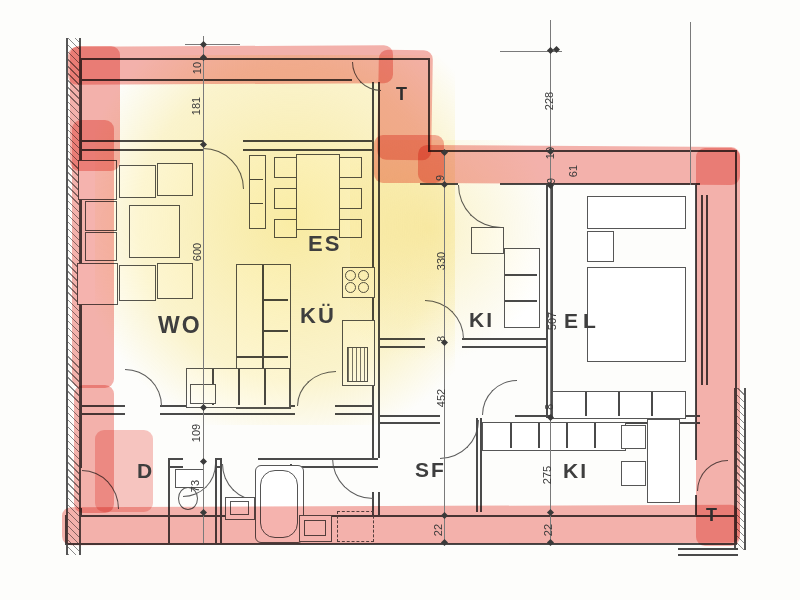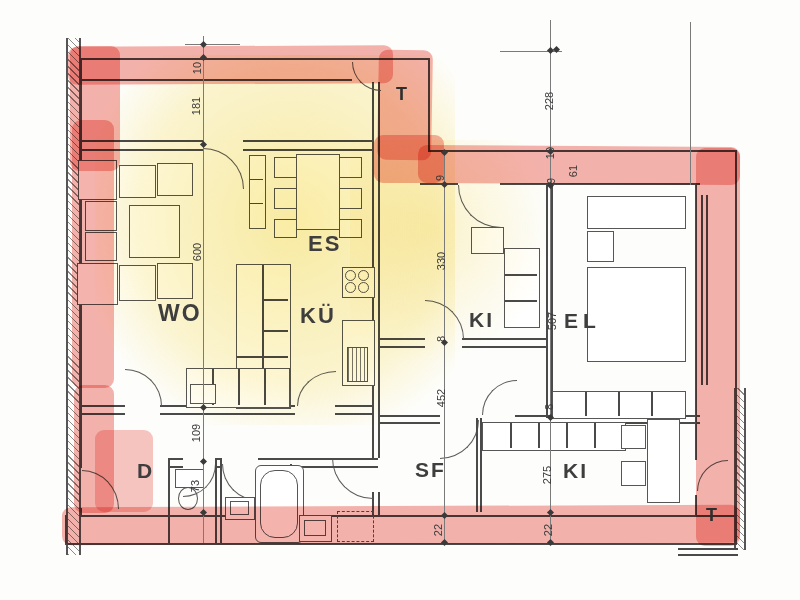--- a/index.html
+++ b/index.html
@@ -218,21 +218,21 @@
 
   <div class="dtext" style="left:549px;top:101px;">228</div>
   <div class="dtext" style="left:550px;top:153px;">10</div>
   <div class="dtext" style="left:551px;top:181px;">9</div>
   <div class="dtext" style="left:573px;top:171px;">61</div>
   <div class="dtext" style="left:552px;top:321px;">507</div>
   <div class="dtext" style="left:549px;top:407px;">8</div>
   <div class="dtext" style="left:547px;top:475px;">275</div>
   <div class="dtext" style="left:548px;top:530px;">22</div>
 
-  <div class="rlabel" style="left:158px;top:300px;font-size:23px;">WO</div>
+  <div class="rlabel" style="left:158px;top:312px;font-size:23px;">WO</div>
   <div class="rlabel" style="left:308px;top:231px;font-size:22px;">ES</div>
   <div class="rlabel" style="left:300px;top:303px;font-size:22px;">KÜ</div>
   <div class="rlabel" style="left:469px;top:308px;font-size:21px;">KI</div>
   <div class="rlabel" style="left:564px;top:309px;font-size:21px;letter-spacing:5px;">EL</div>
   <div class="rlabel" style="left:137px;top:459px;font-size:21px;">D</div>
   <div class="rlabel" style="left:415px;top:458px;font-size:21px;">SF</div>
   <div class="rlabel" style="left:563px;top:459px;font-size:21px;">KI</div>
   <div class="rlabel" style="left:396px;top:84px;font-size:18px;color:#2e2e2e;">T</div>
   <div class="rlabel" style="left:706px;top:505px;font-size:18px;color:#2e2e2e;">T</div>
 

